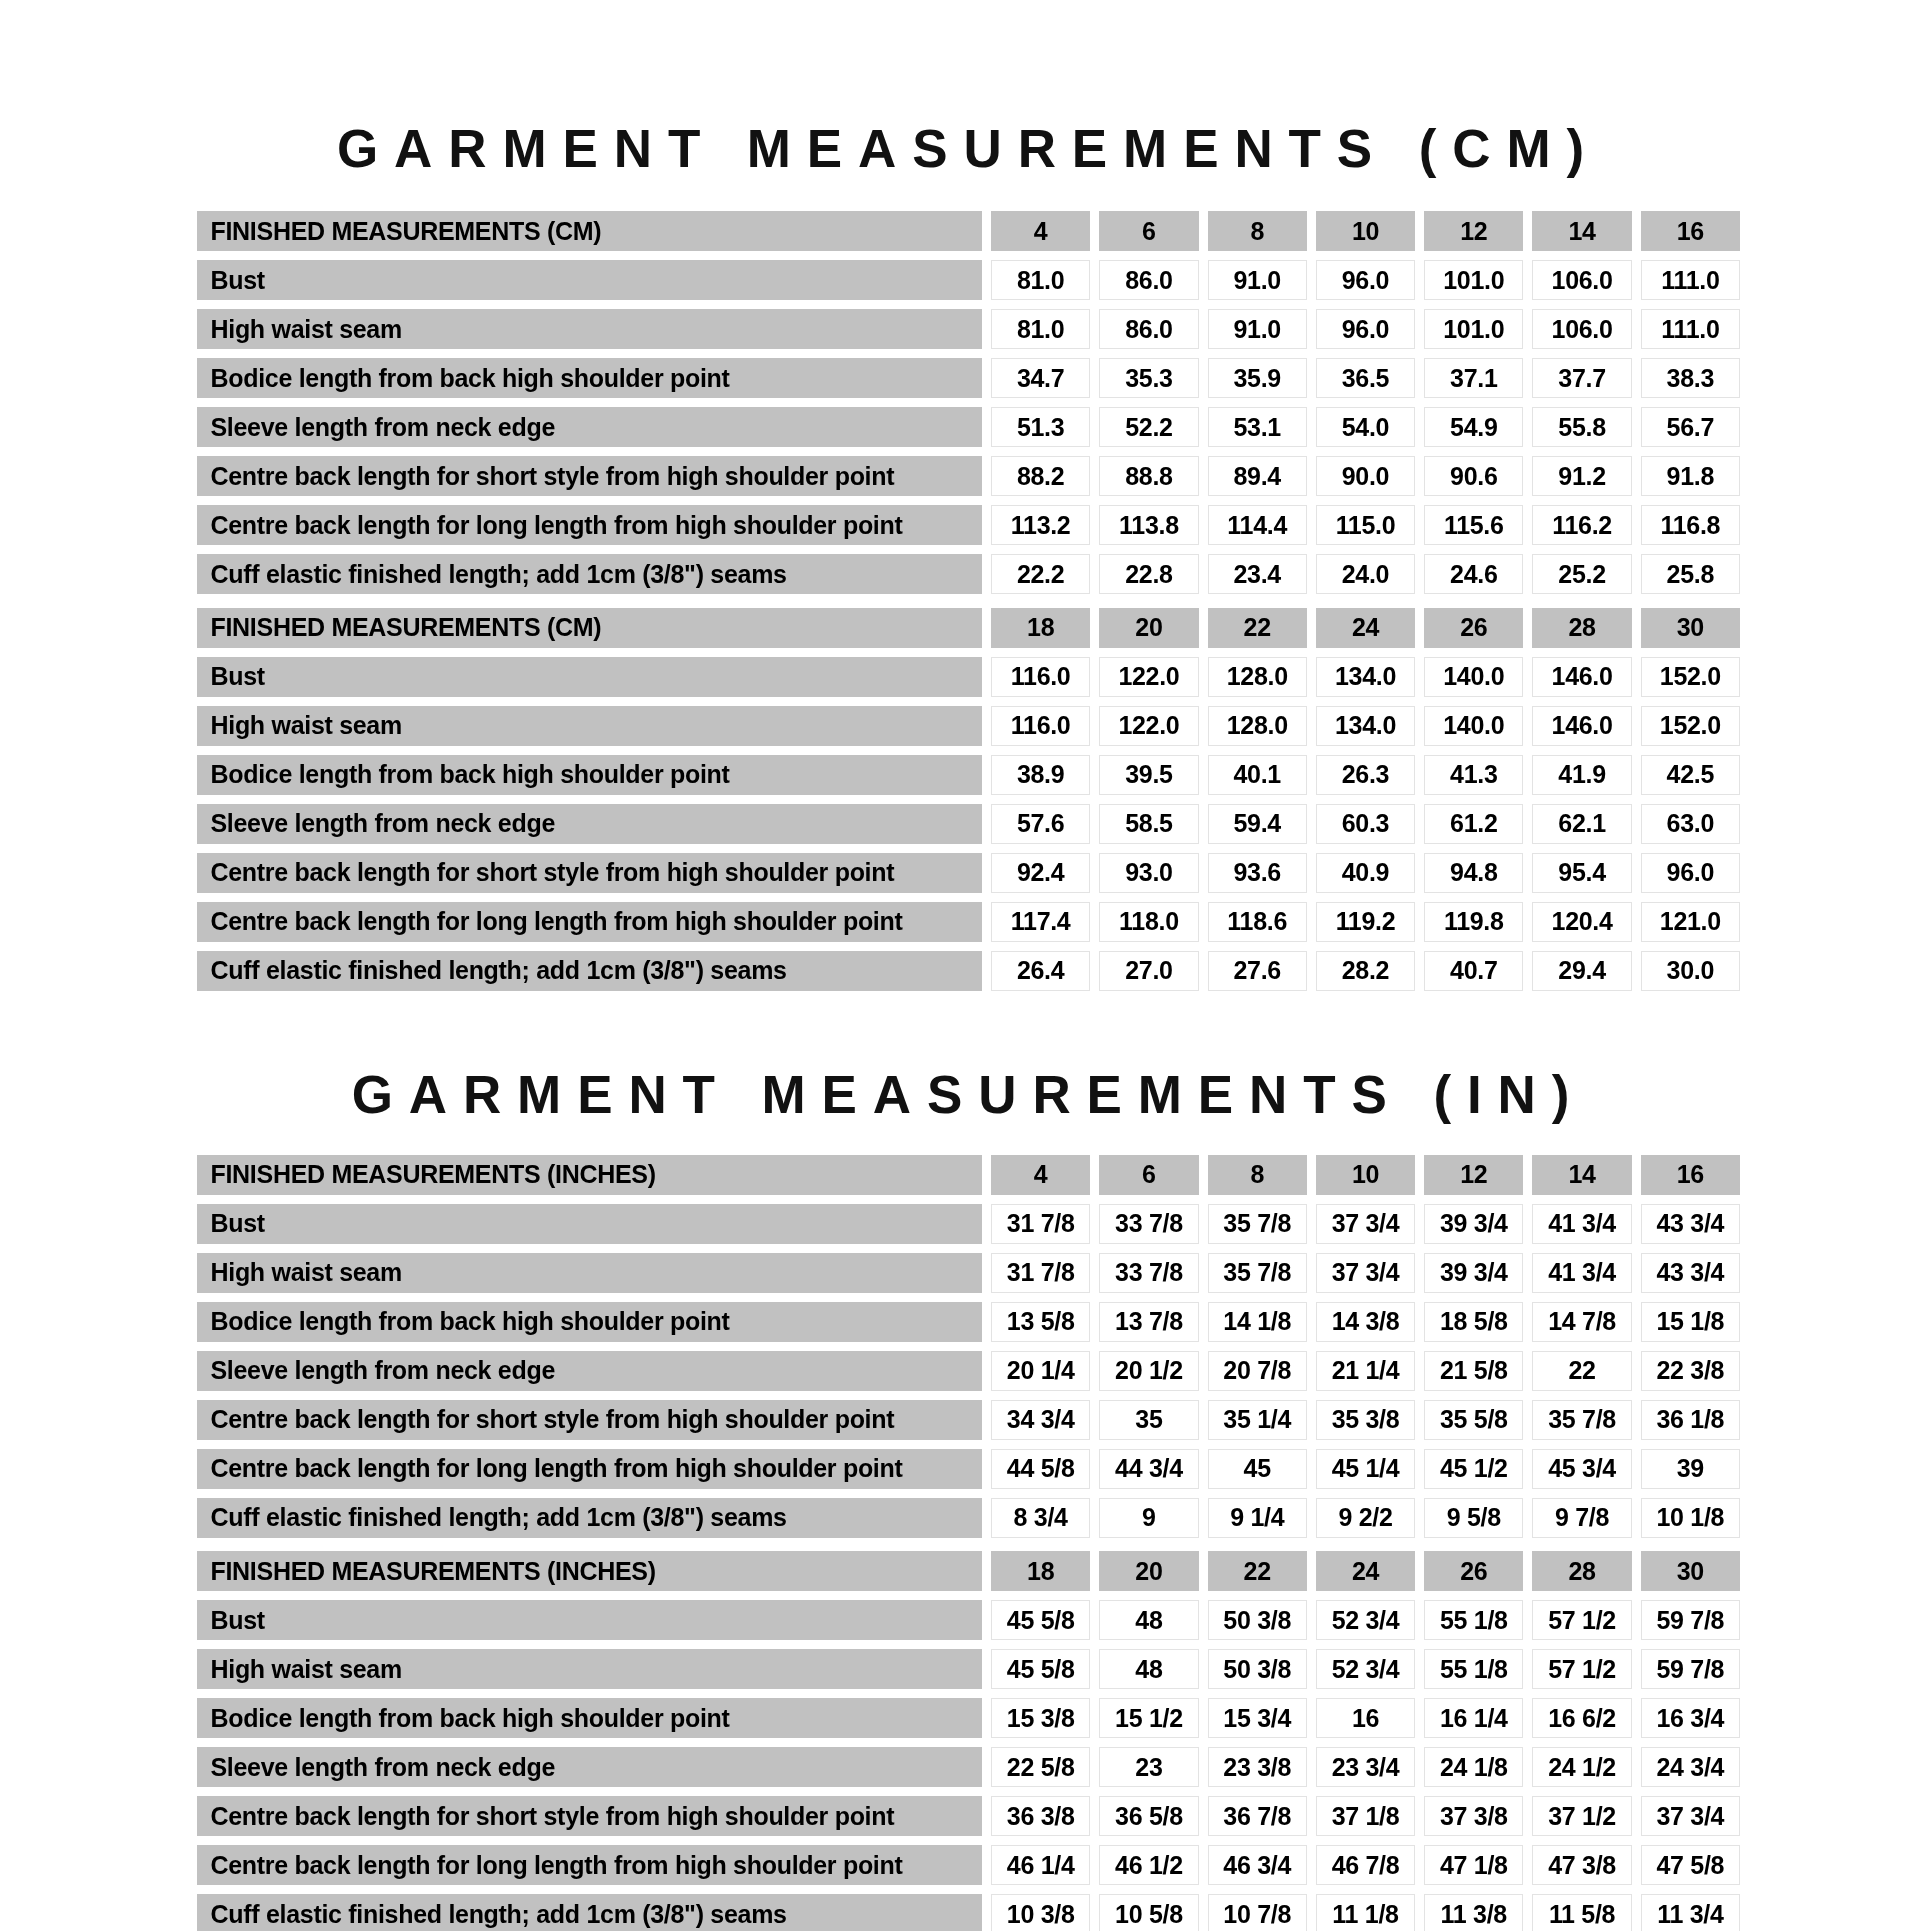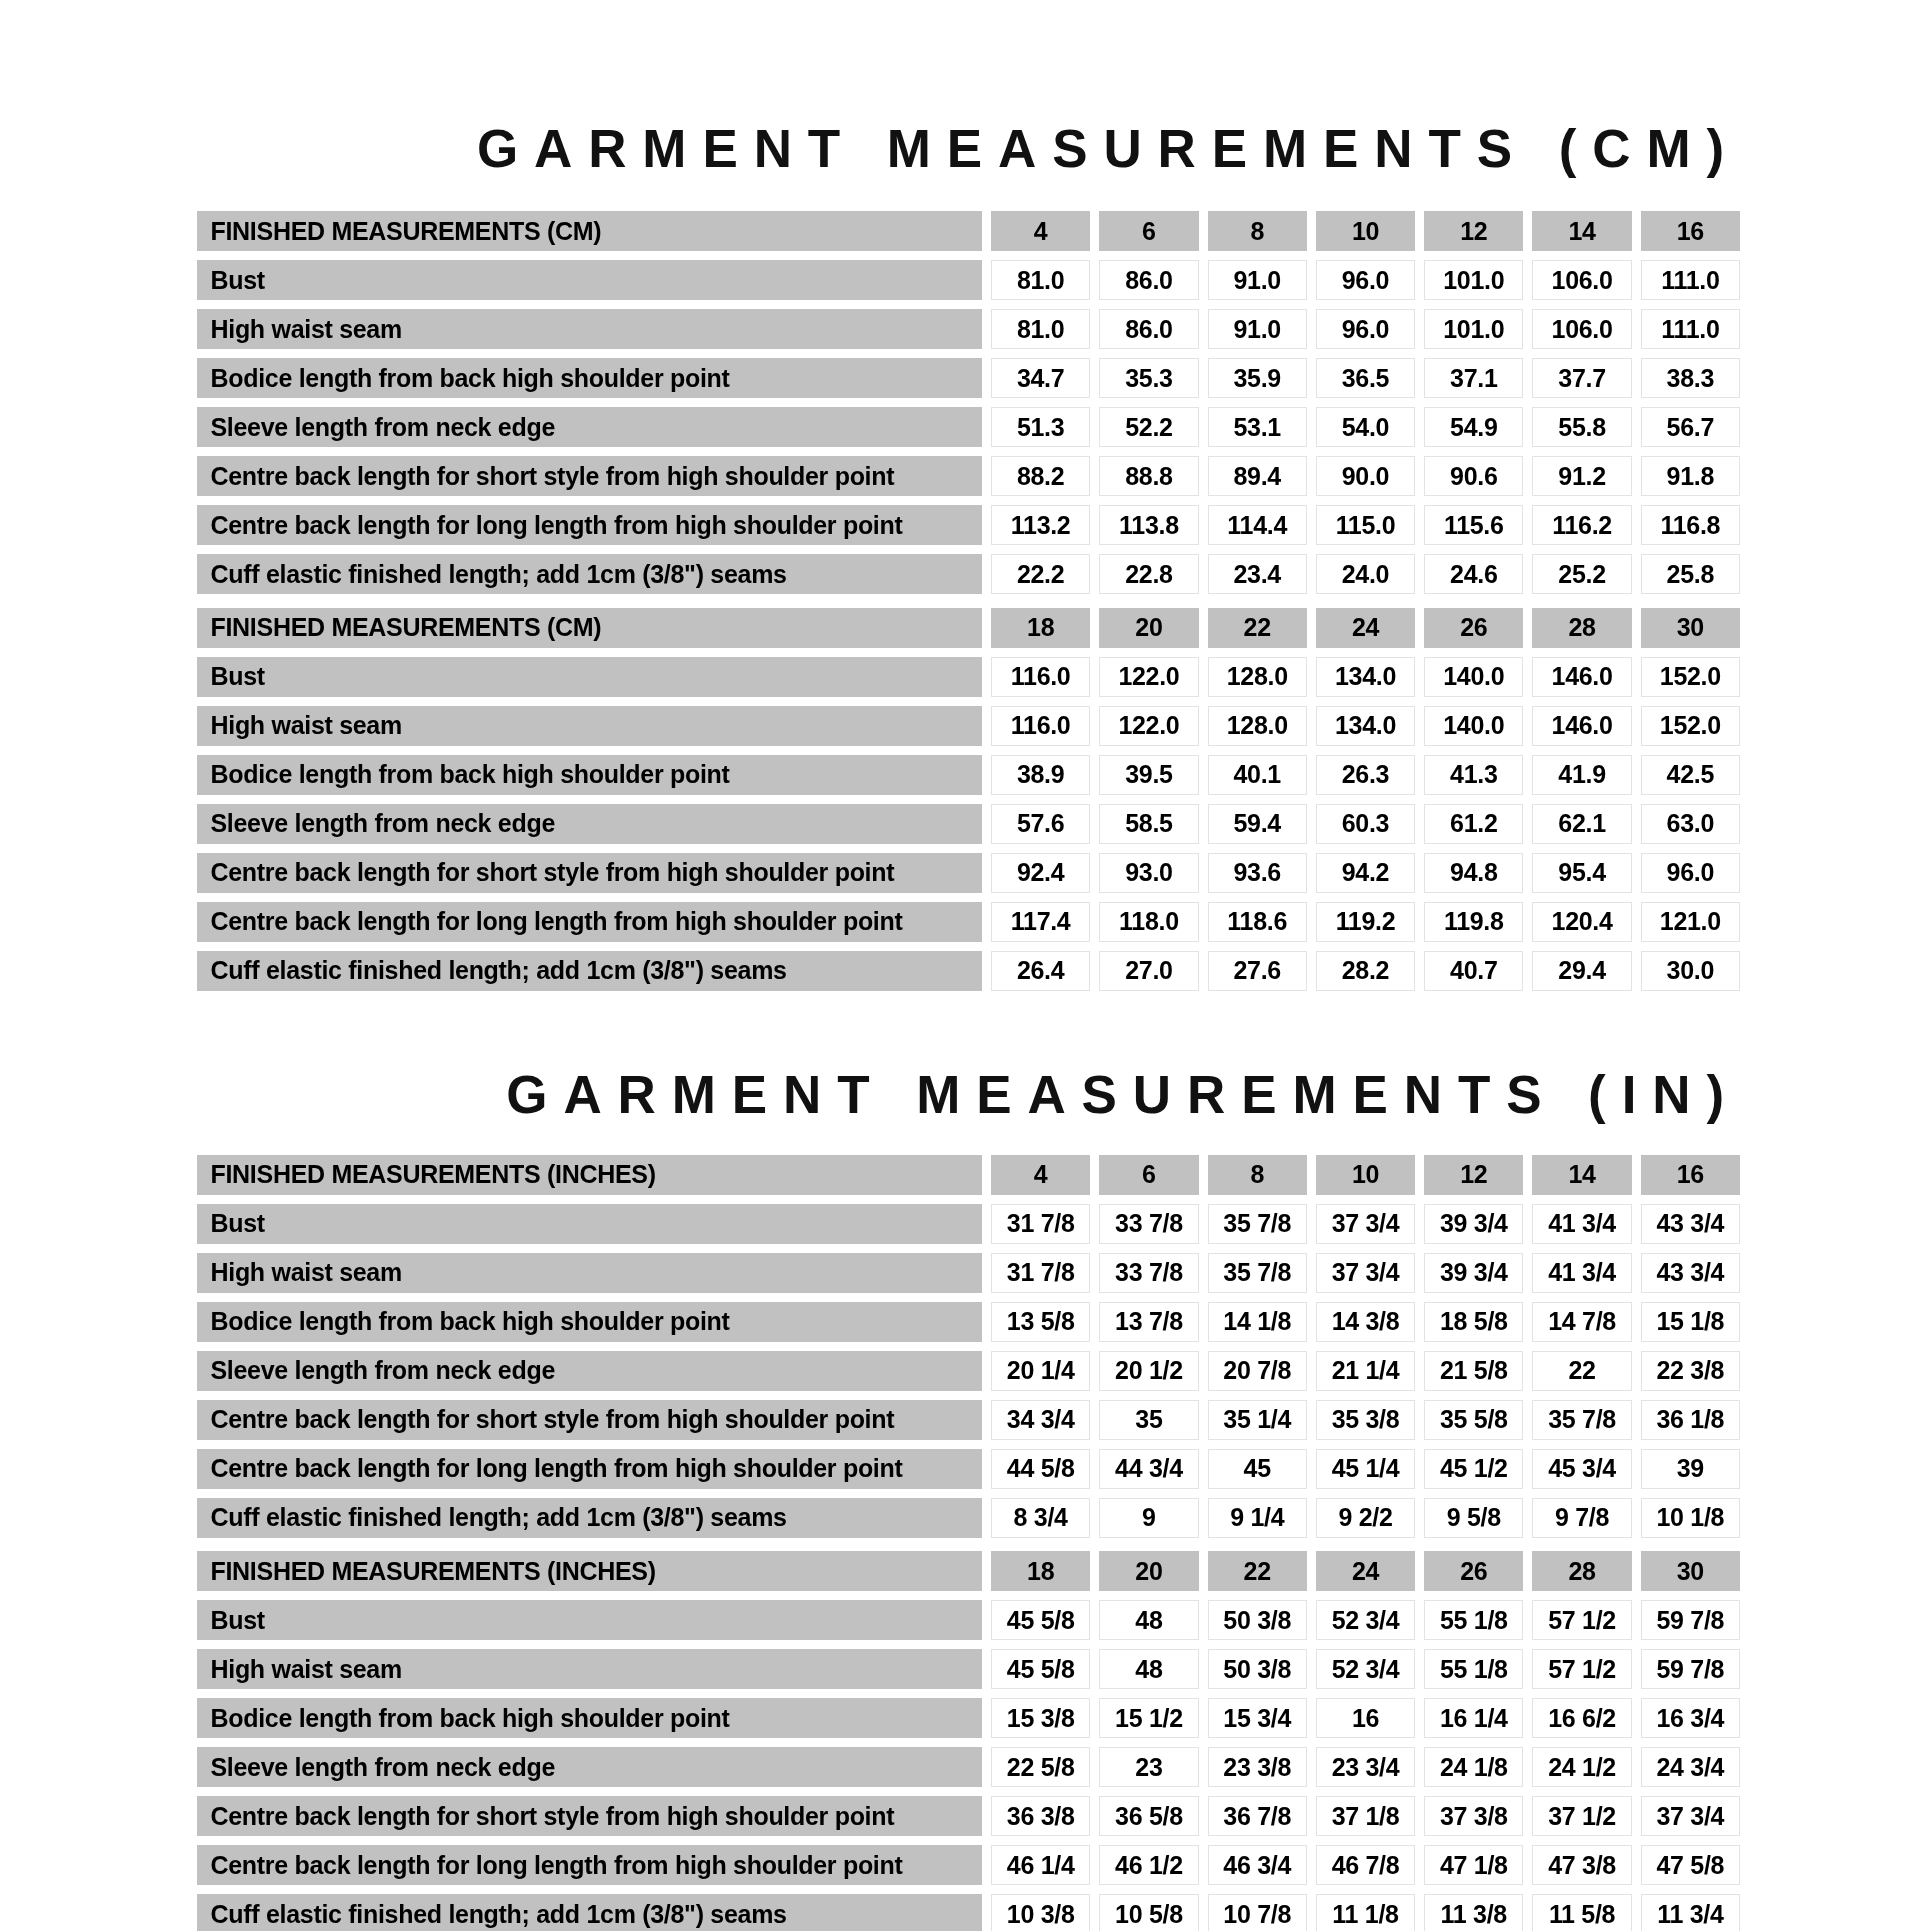--- a/index.html
+++ b/index.html
@@ -10,21 +10,21 @@
     overflow: hidden;
     font-family: "Liberation Sans", sans-serif;
     color: #000000;
   }
   .page {
     width: 1931px;
     height: 1931px;
     padding: 0 191px 0 197px;
   }
   .section-title {
-    text-align: right;
+    text-align: center;
     font-size: 53px;
     line-height: 54px;
     font-weight: bold;
     letter-spacing: 0.30em;
     color: #111111;
     white-space: nowrap;
   }
   .title-cm { padding-top: 122px; }
   .title-in { margin-top: 77px; }
   .size-table {
@@ -193,21 +193,21 @@
       <div class="cell value">58.5</div>
       <div class="cell value">59.4</div>
       <div class="cell value">60.3</div>
       <div class="cell value">61.2</div>
       <div class="cell value">62.1</div>
       <div class="cell value">63.0</div>
       <div class="cell gray label">Centre back length for short style from high shoulder point</div>
       <div class="cell value">92.4</div>
       <div class="cell value">93.0</div>
       <div class="cell value">93.6</div>
-      <div class="cell value">94.2</div>
+      <div class="cell value">40.9</div>
       <div class="cell value">94.8</div>
       <div class="cell value">95.4</div>
       <div class="cell value">96.0</div>
       <div class="cell gray label">Centre back length for long length from high shoulder point</div>
       <div class="cell value">117.4</div>
       <div class="cell value">118.0</div>
       <div class="cell value">118.6</div>
       <div class="cell value">119.2</div>
       <div class="cell value">119.8</div>
       <div class="cell value">120.4</div>

